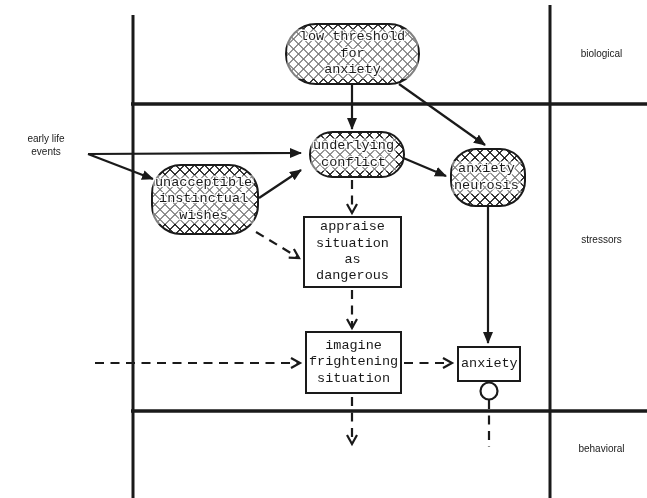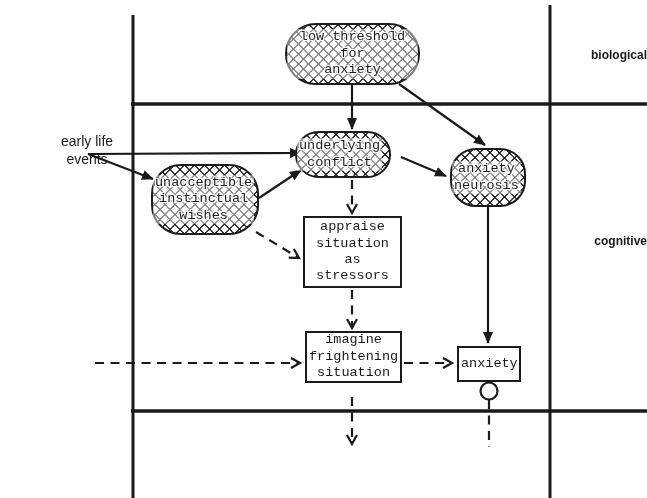--- a/index.html
+++ b/index.html
@@ -22,26 +22,25 @@
   }
   .node span{
     white-space:pre-line;padding:0 2px;
   }
   .hatch span{
     text-shadow:-1px -1px 0 #fff,1px -1px 0 #fff,-1px 1px 0 #fff,1px 1px 0 #fff,
                  0 0 3px #fff,0 0 5px #fff;
     background:rgba(255,255,255,.45);
   }
   .free-label{
-    position:absolute;text-align:center;font-size:14px;line-height:1.3;
+    position:absolute;text-align:center;font-size:10px;line-height:1.3;
     white-space:pre-line;
-    margin-left:41px;
   }
   .side-label{
-    position:absolute;left:556px;width:91px;text-align:right;font-size:12px;font-weight:bold;
+    position:absolute;left:556px;width:91px;text-align:center;font-size:10px;
   }
 </style>
 </head>
 <body>
 
 <div id="stage">
 
   <svg id="wires" viewBox="0 0 647 498">
     <defs>
       <marker id="mSolid" markerUnits="userSpaceOnUse" markerWidth="14" markerHeight="12" refX="11" refY="5" orient="auto">
@@ -80,53 +79,54 @@
     </g>
 
     <circle cx="489" cy="391" r="8.5" fill="#ffffff" stroke="#1a1a1a" stroke-width="2.2"></circle>
   </svg>
 
   <div class="node hatch" style="left:285px;top:23px;width:135px;height:62px;border-radius:31px">
     <span>low threshold for
 anxiety</span>
   </div>
 
-  <div class="node hatch" style="left:295px;top:131px;width:96px;height:47px;border-radius:24px">
+  <div class="node hatch" style="left:309px;top:131px;width:96px;height:47px;border-radius:24px">
     <span>underlying
 conflict</span>
   </div>
 
   <div class="node hatch" style="left:450px;top:148px;width:76px;height:59px;border-radius:26px">
     <span>anxiety
 neurosis</span>
   </div>
 
   <div class="node hatch" style="left:151px;top:164px;width:108px;height:71px;border-radius:30px">
     <span>unacceptible
 instinctual
 wishes</span>
   </div>
 
   <div class="node rect" style="left:303px;top:216px;width:99px;height:72px">
     <span>appraise
 situation as
-stressors</span>
+dangerous</span>
   </div>
 
-  <div class="node rect" style="left:305px;top:331px;width:97px;height:52px">
+  <div class="node rect" style="left:305px;top:331px;width:97px;height:63px">
     <span>imagine
 frightening
 situation</span>
   </div>
 
   <div class="node rect" style="left:457px;top:346px;width:64px;height:36px">
     <span>anxiety</span>
   </div>
 
 
   <div class="free-label" style="left:0;top:132px;width:92px">early life
 events</div>
 
 
   <div class="side-label" style="top:48px">biological</div>
-  <div class="side-label" style="top:234px">cognitive</div>
+  <div class="side-label" style="top:234px">stressors</div>
+  <div class="side-label" style="top:443px">behavioral</div>
 
 </div>
 
 </body></html>

